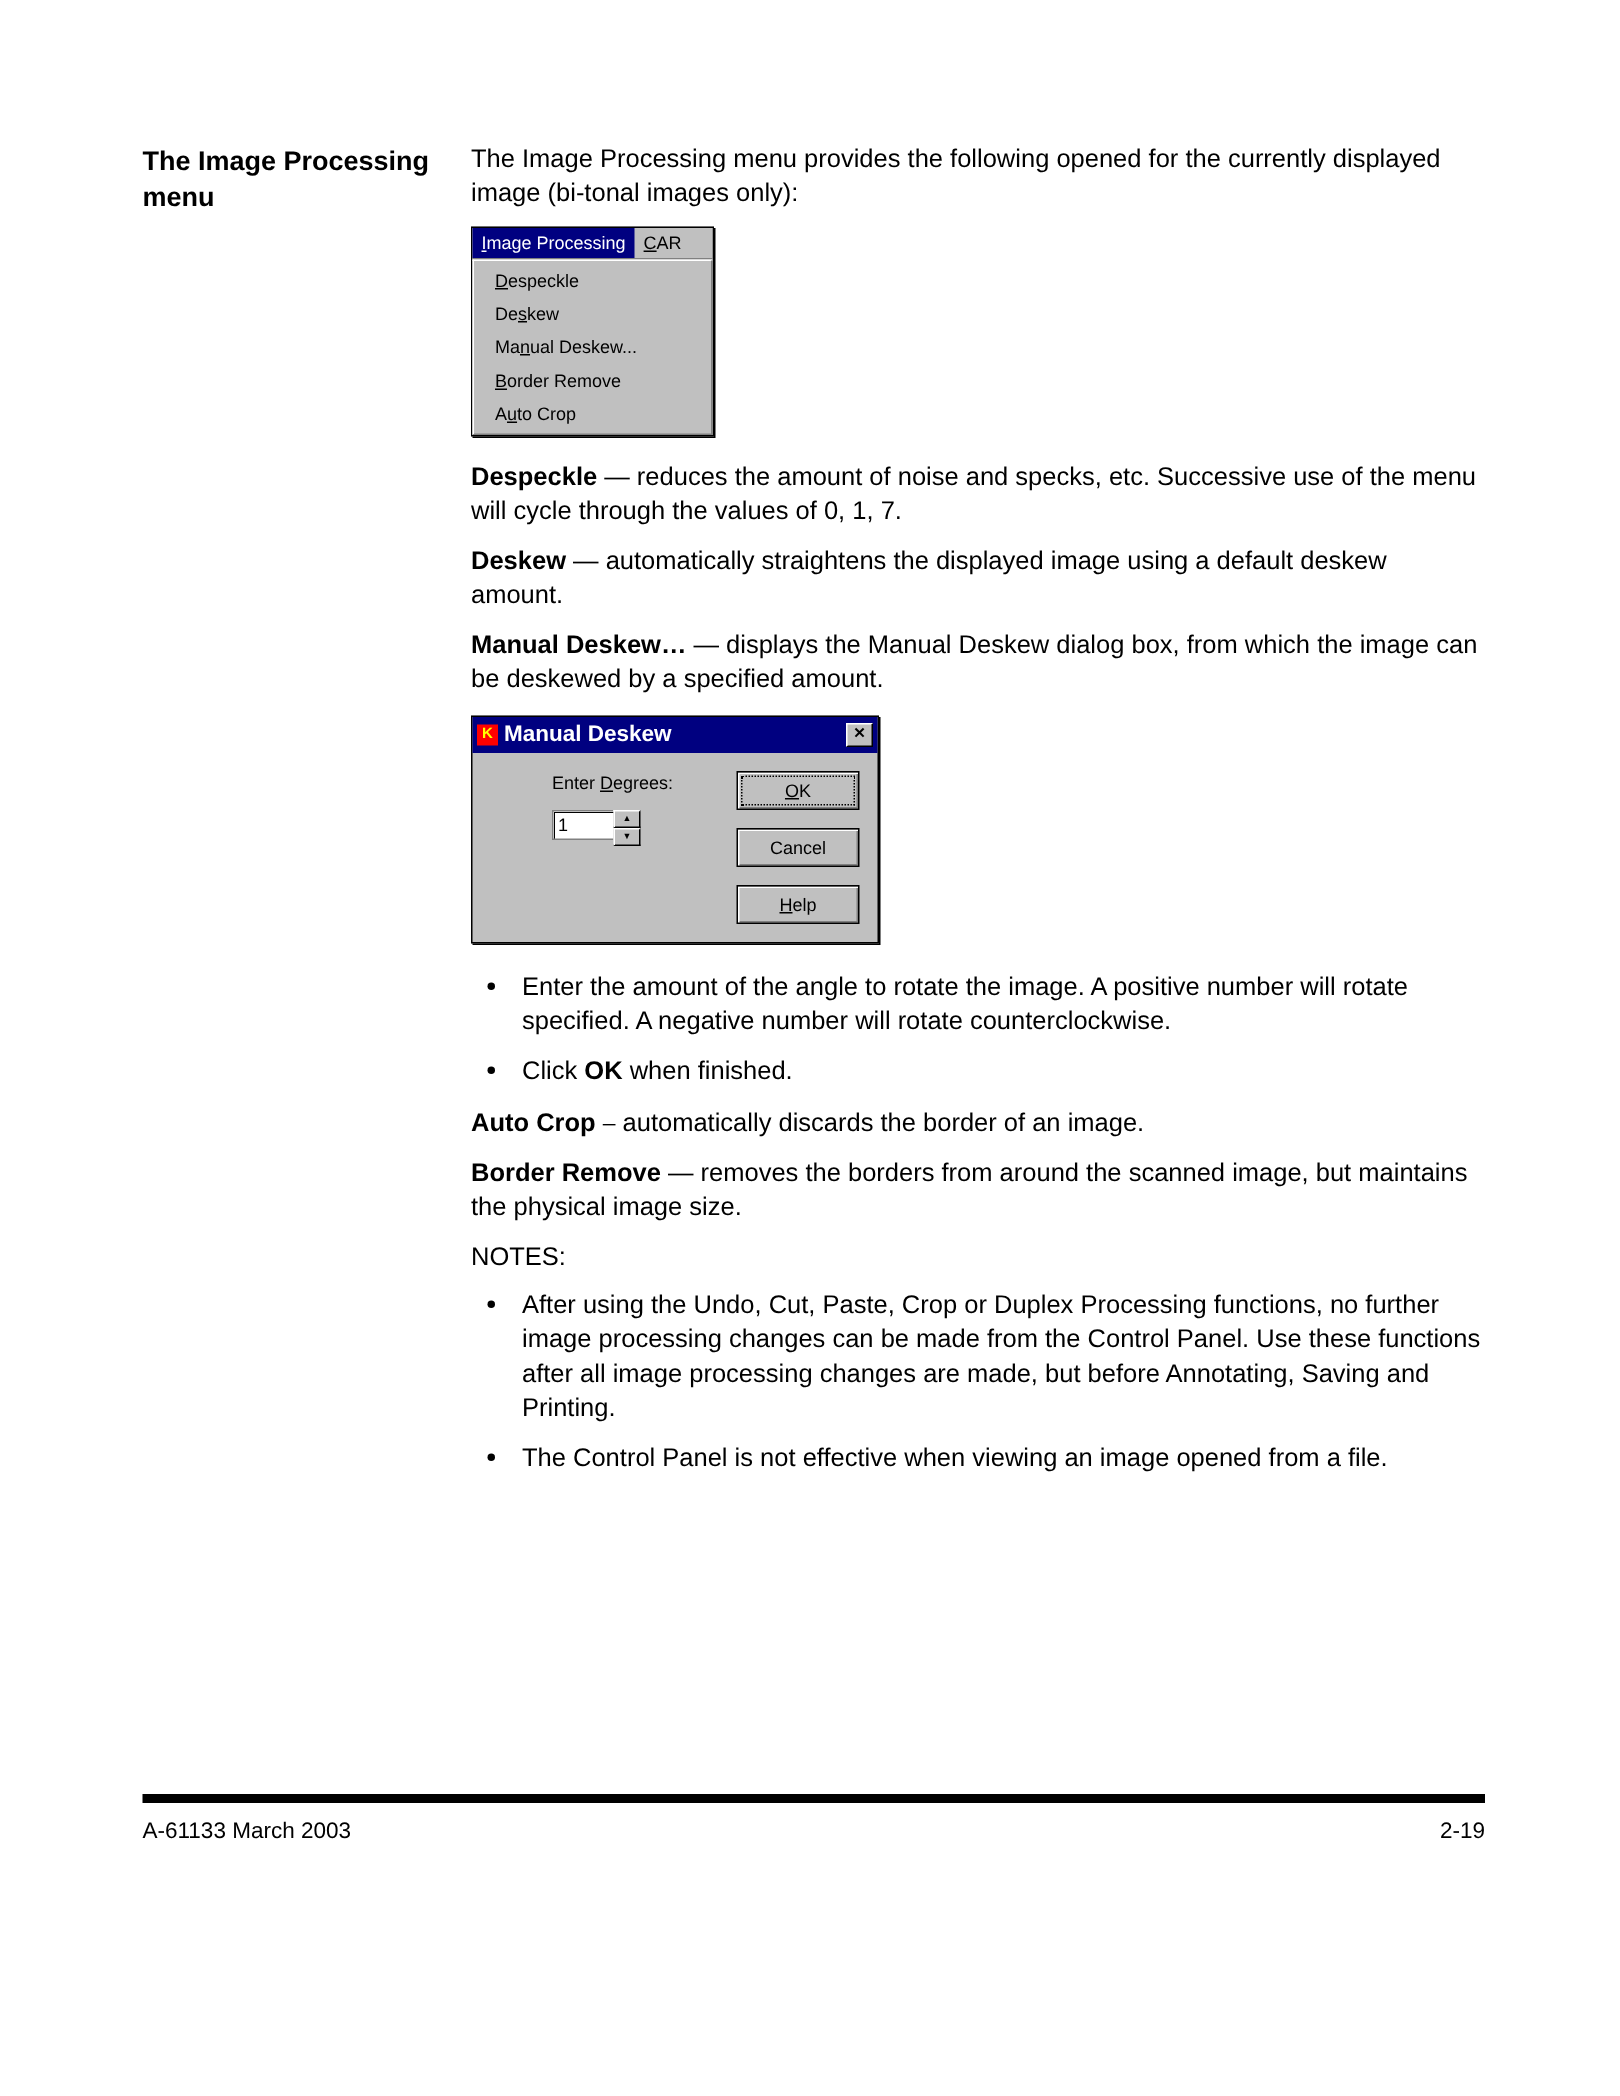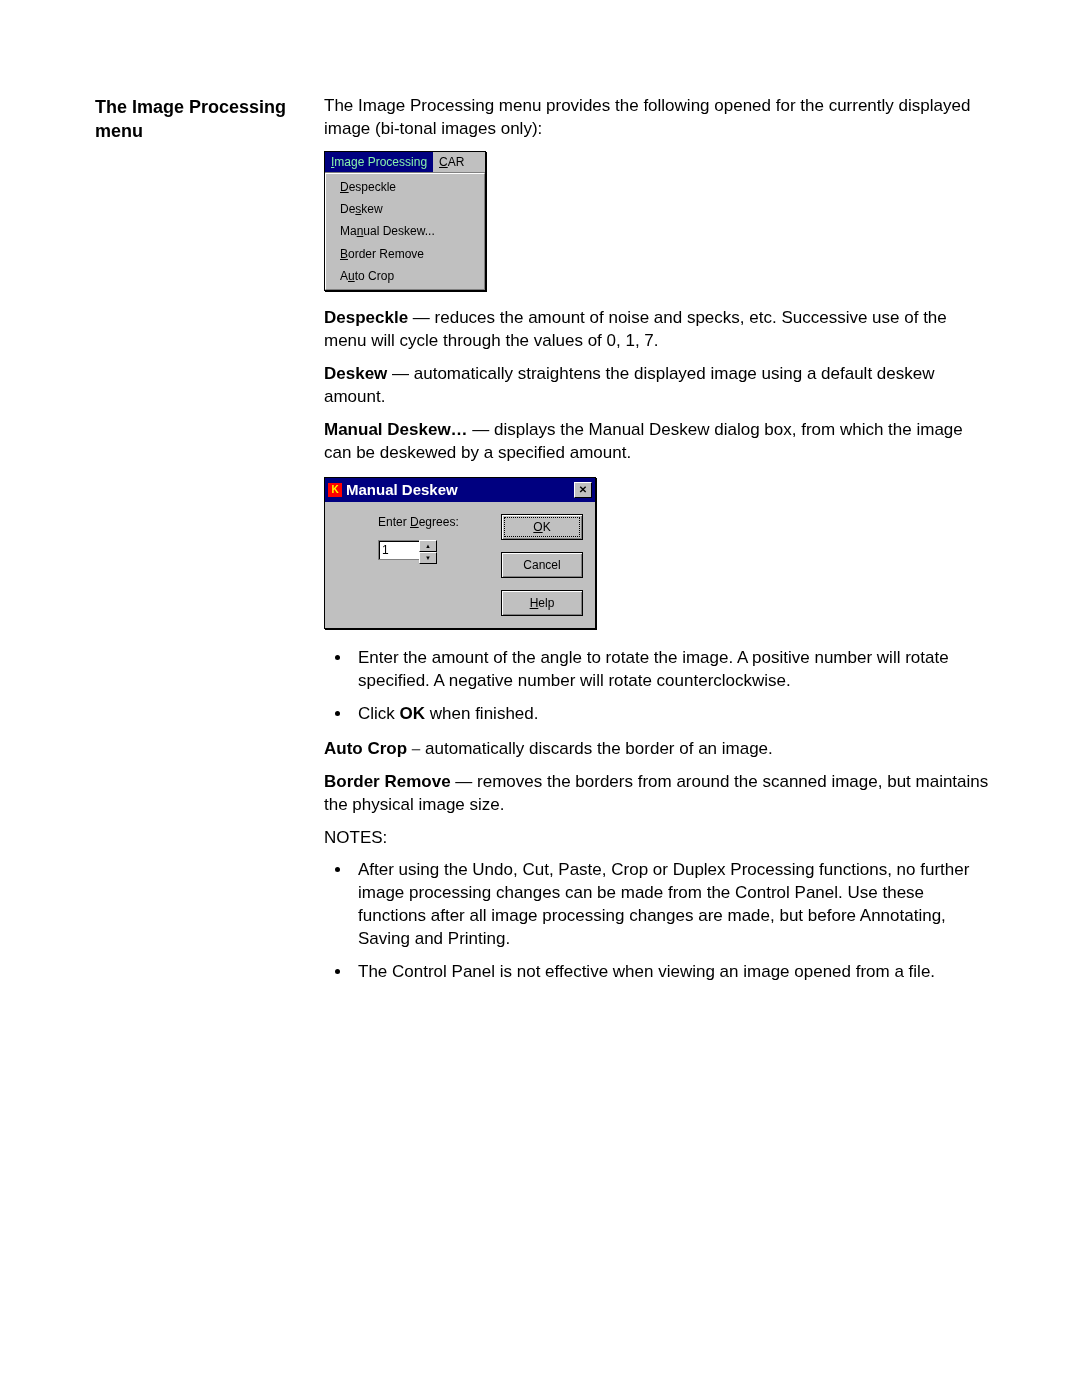--- a/index.html
+++ b/index.html
@@ -10,21 +10,21 @@
     font-size: 16px;
     color: #000;
     width: 1080px;
   }
   .page {
     padding: 95px 90px 40px 95px;
     box-sizing: border-box;
   }
   .two-col {
     display: flex;
-    gap: 34px;
+    gap: 24px;
   }
   .left-col {
     width: 195px;
     flex-shrink: 0;
   }
   .right-col {
     flex: 1;
   }
   .section-heading {
     font-weight: bold;
@@ -64,21 +64,21 @@
   .menu-bar {
     display: flex;
     background: #c0c0c0;
     border-bottom: 1px solid #808080;
   }
   .menu-bar-item {
     padding: 2px 6px;
   }
   .menu-bar-item.active {
     background: #000080;
-    color: #86efac;
+    color: #ffffff;
   }
   .menu-list {
     padding: 2px 0;
     background: #c0c0c0;
     border: 1px solid #fff;
     border-right-color: #808080;
     border-bottom-color: #808080;
   }
   .menu-item {
     padding: 3px 20px 3px 14px;
@@ -284,13 +284,17 @@
       <p>NOTES:</p>
 
       <ul>
         <li>After using the Undo, Cut, Paste, Crop or Duplex Processing functions, no further image processing changes can be made from the Control Panel. Use these functions after all image processing changes are made, but before Annotating, Saving and Printing.</li>
         <li>The Control Panel is not effective when viewing an image opened from a file.</li>
       </ul>
 
     </div>
   </div>
 
+  <div class="footer-bar">
+    <span>A-61133  March 2003</span>
+    <span>2-19</span>
+  </div>
 </div>
 
 </body></html>

